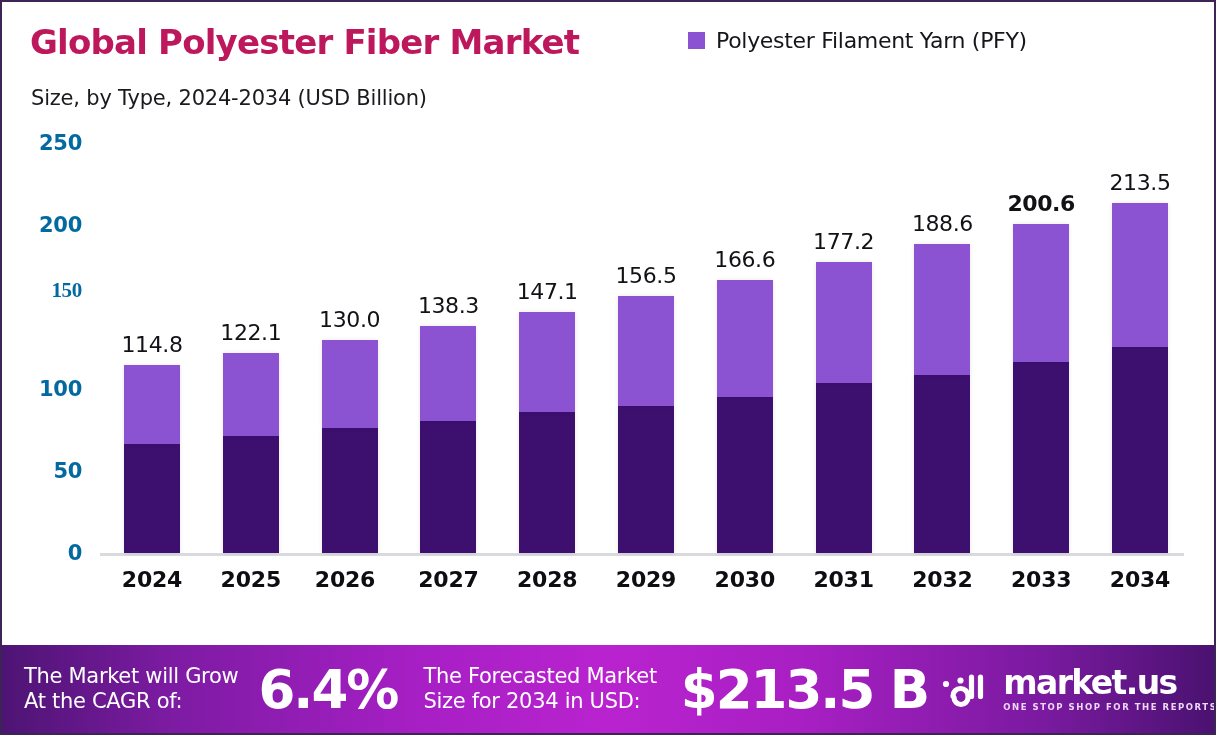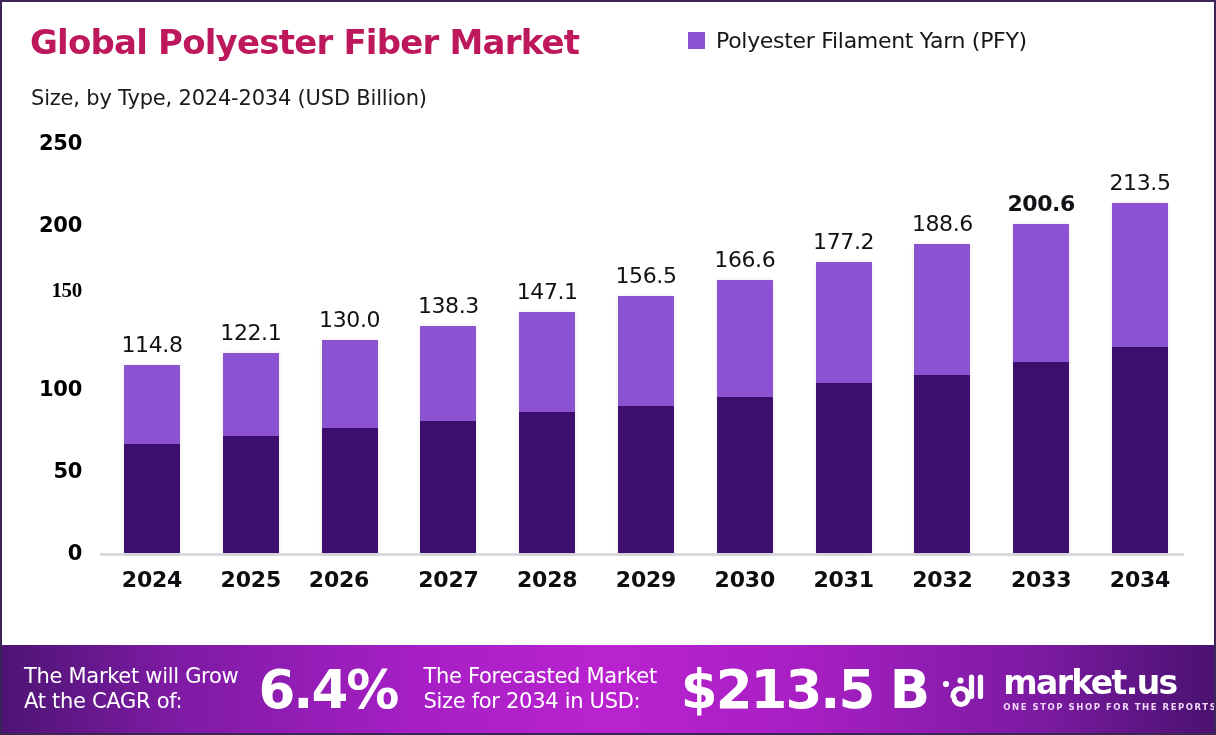--- a/index.html
+++ b/index.html
@@ -60,21 +60,21 @@
     left: 0; top: 0;
     width: 1216px; height: 620px;
   }
   .ytick {
     position: absolute;
     left: 14px;
     width: 66px;
     text-align: right;
     font-size: 21px;
     font-weight: 700;
-    color: #000000;
+    color: #0369a1;
     transform: translateY(-50%);
     letter-spacing: -0.3px;
   }
   #axis-line {
     position: absolute;
     left: 98px; top: 551px;
     width: 1084px; height: 3px;
     background: #d9d9de;
   }
   .bar-group { position: absolute; bottom: 0; width: 56px; }
@@ -233,21 +233,21 @@
         </div>
         <div class="bar-group" style="left: 1110px; bottom: 69px; height: 359px;">
           <div class="bar-seg seg-dark" style="background: rgb(61, 16, 112); height: 205.984px; bottom: 0px;"></div>
           <div class="bar-seg seg-light" style="background: rgb(139, 82, 210); height: 144.156px; bottom: 205.984px;"></div>
           <div class="bar-total-label" style="bottom: 358.14px;">213.5</div>
         </div>
       </div>
     <div id="xaxis-ticks">
         <div class="xtick" style="left: 90px;">2024</div>
         <div class="xtick" style="left: 188.8px;">2025</div>
-        <div class="xtick" style="left: 277px;">2026</div>
+        <div class="xtick" style="left: 283px;">2026</div>
         <div class="xtick" style="left: 386.4px;">2027</div>
         <div class="xtick" style="left: 485.2px;">2028</div>
         <div class="xtick" style="left: 584px;">2029</div>
         <div class="xtick" style="left: 682.8px;">2030</div>
         <div class="xtick" style="left: 781.6px;">2031</div>
         <div class="xtick" style="left: 880.4px;">2032</div>
         <div class="xtick" style="left: 979.2px;">2033</div>
         <div class="xtick" style="left: 1078px;">2034</div>
       </div>
   </div>

